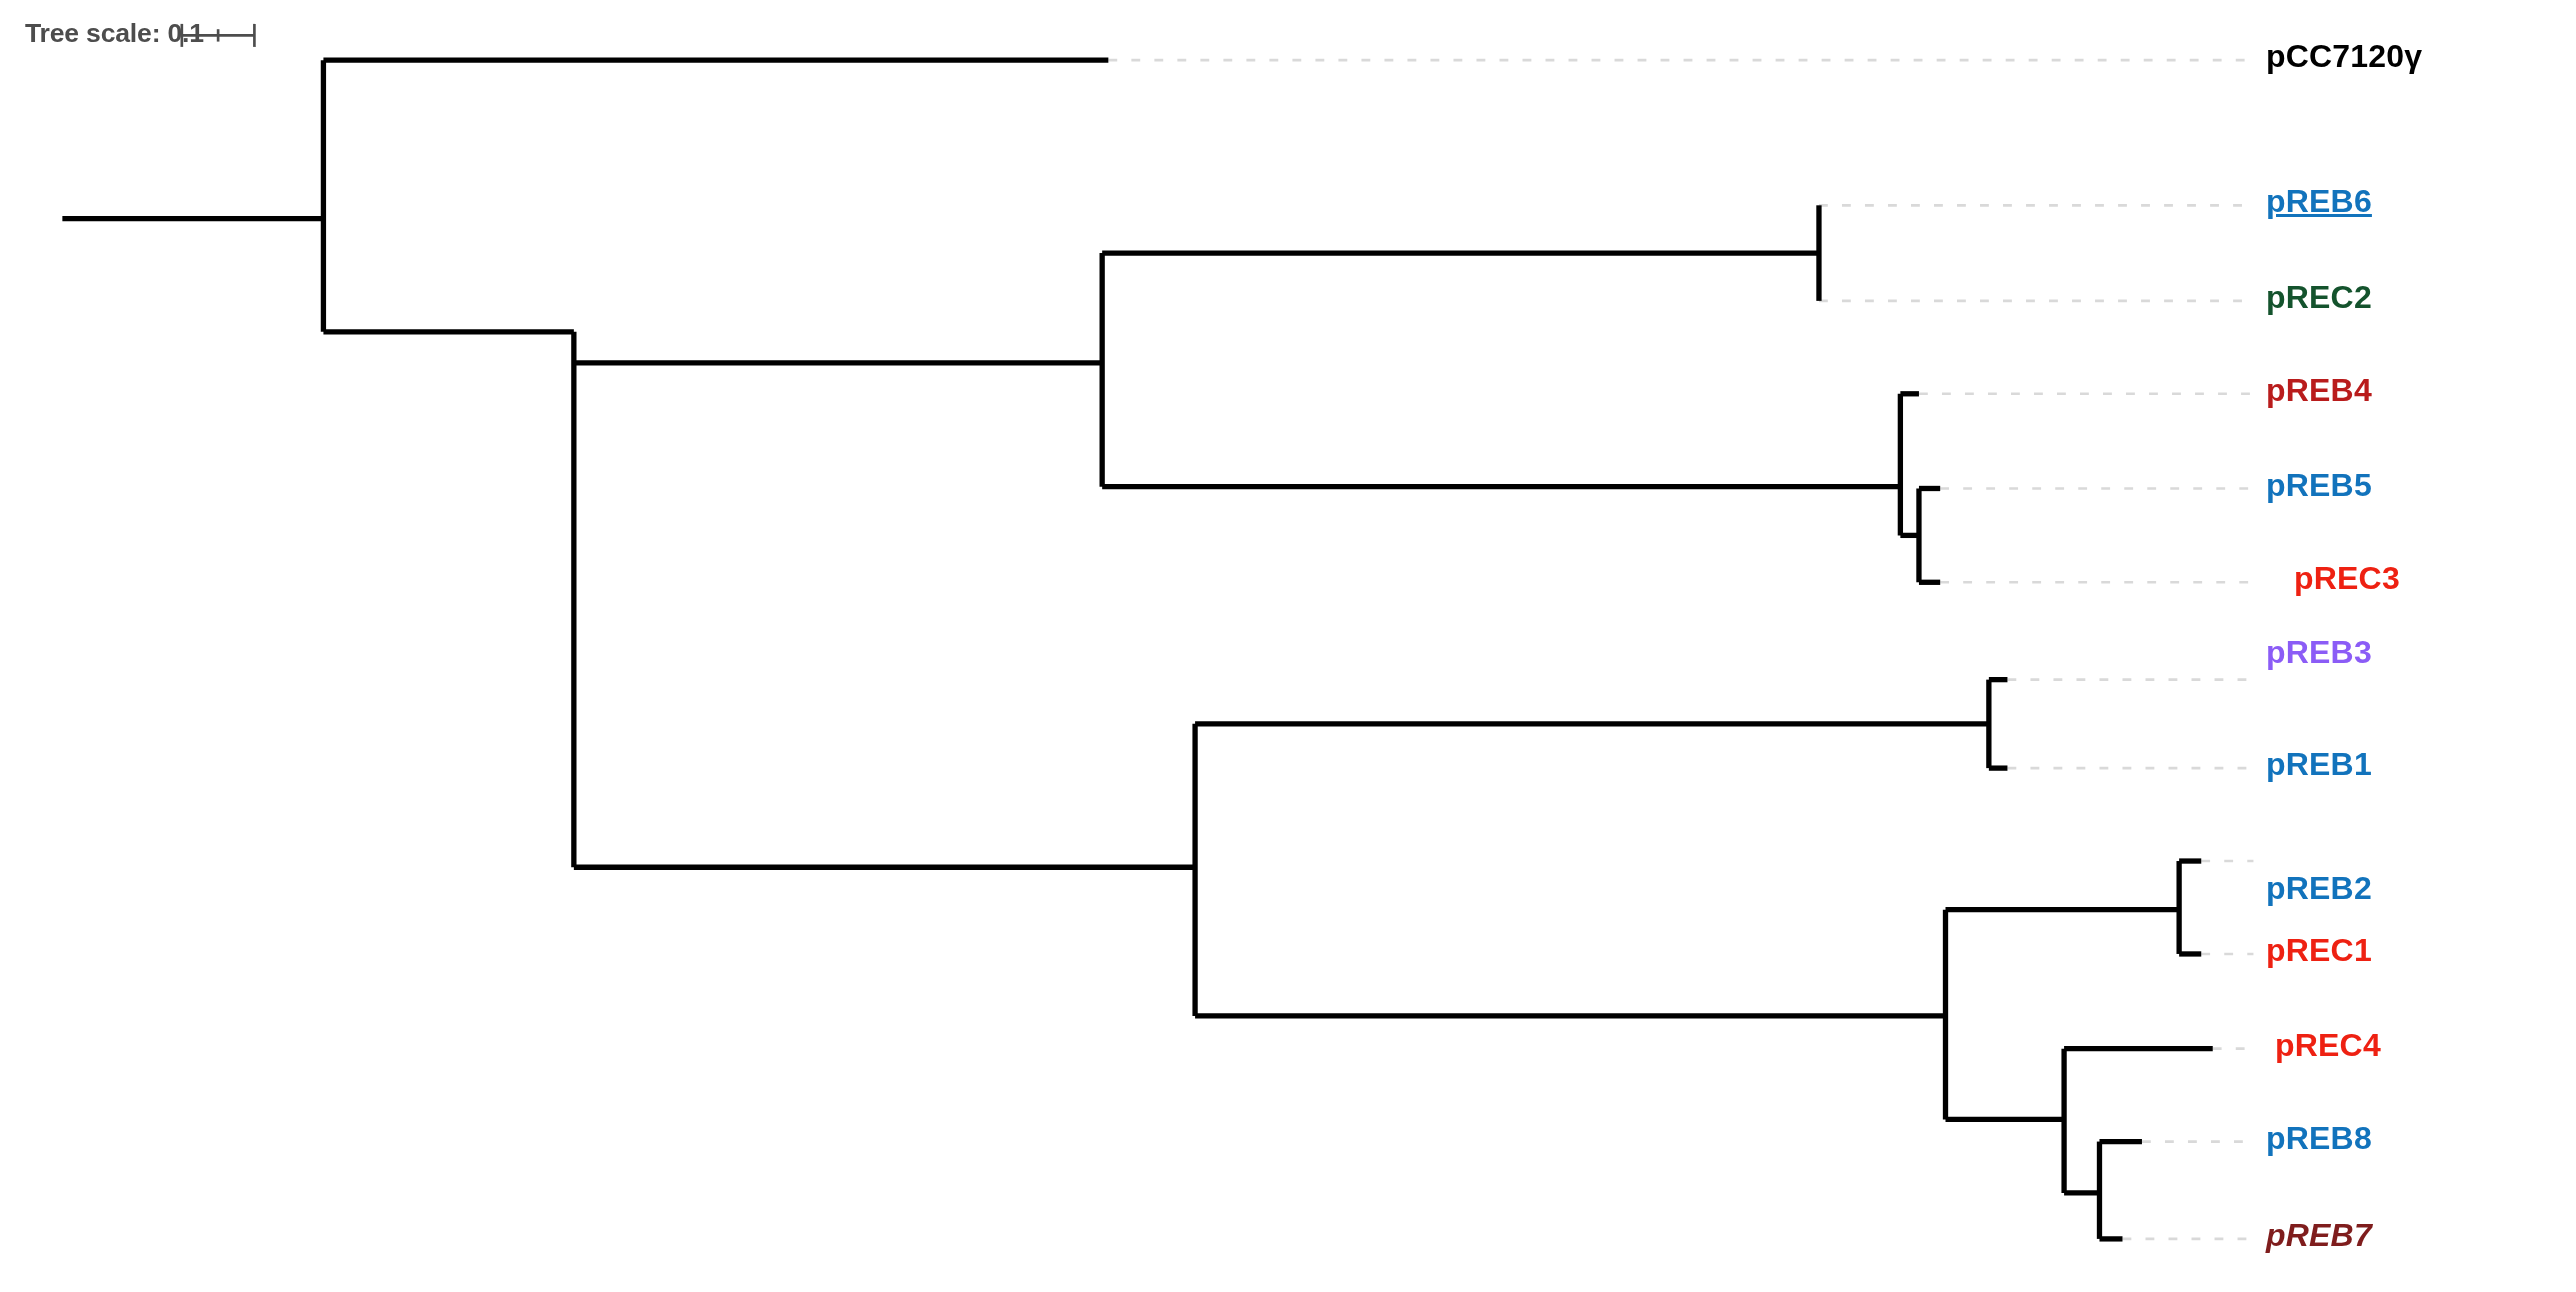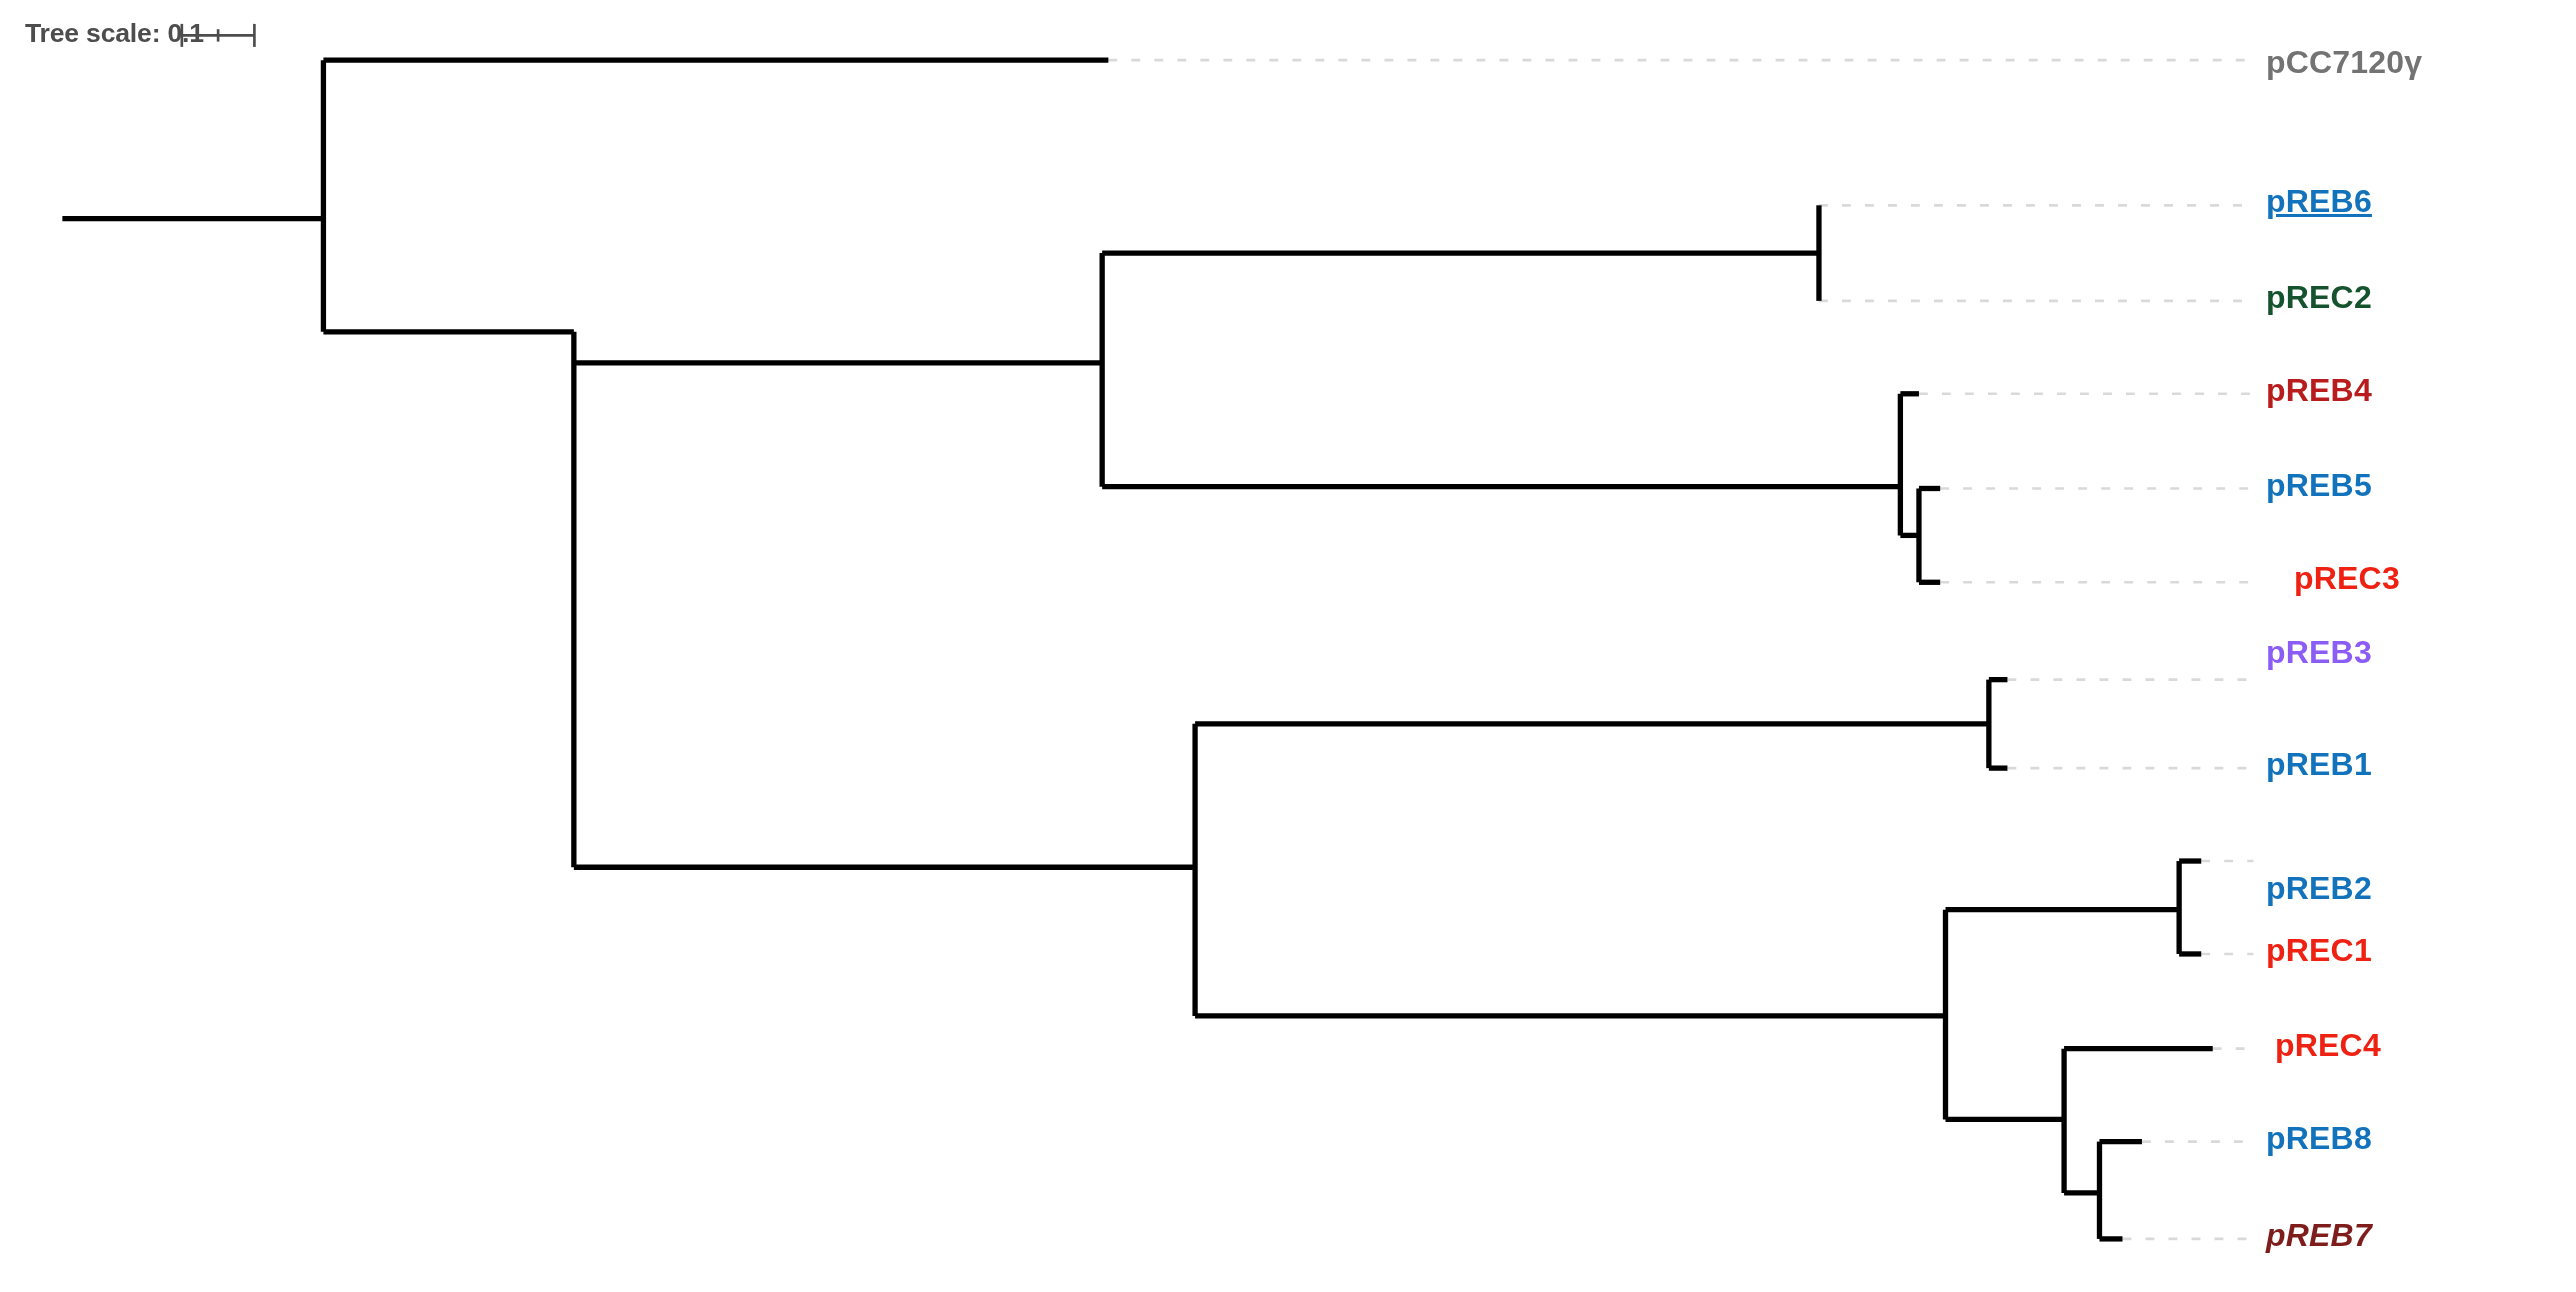--- a/index.html
+++ b/index.html
@@ -104,21 +104,21 @@
         <line x1="2462" y1="1078" x2="2487" y2="1078" stroke="#000000" stroke-width="6" stroke-linecap="butt"></line>
         <line x1="2198" y1="1265" x2="2332" y2="1265" stroke="#000000" stroke-width="6" stroke-linecap="butt"></line>
         <line x1="2332" y1="1185" x2="2500" y2="1185" stroke="#000000" stroke-width="6" stroke-linecap="butt"></line>
         <line x1="2332" y1="1348" x2="2372" y2="1348" stroke="#000000" stroke-width="6" stroke-linecap="butt"></line>
         <line x1="2372" y1="1290" x2="2420" y2="1290" stroke="#000000" stroke-width="6" stroke-linecap="butt"></line>
         <line x1="2372" y1="1400" x2="2398" y2="1400" stroke="#000000" stroke-width="6" stroke-linecap="butt"></line>
       </g>
   </svg>
 
   <div id="labels-layer">
-      <div class="leaf-label" style="left: 2266px; top: 38px; color: #737373; margin-top: 6px;">pCC7120γ</div>
+      <div class="leaf-label" style="left: 2266px; top: 38px; color: #000000;">pCC7120γ</div>
       <div class="leaf-label" style="left: 2266px; top: 183px; color: rgb(18, 115, 188); text-decoration: underline;">pREB6</div>
       <div class="leaf-label" style="left: 2266px; top: 279px; color: #14532d;">pREC2</div>
       <div class="leaf-label" style="left: 2266px; top: 372px; color: #b91c1c;">pREB4</div>
       <div class="leaf-label" style="left: 2266px; top: 467px; color: rgb(18, 115, 188);">pREB5</div>
       <div class="leaf-label" style="left: 2266px; top: 560px; color: rgb(238, 33, 18); margin-left: 28px;">pREC3</div>
       <div class="leaf-label" style="left: 2266px; top: 634px; color: #8b5cf6;">pREB3</div>
       <div class="leaf-label" style="left: 2266px; top: 746px; color: rgb(18, 115, 188);">pREB1</div>
       <div class="leaf-label" style="left: 2266px; top: 870px; color: rgb(18, 115, 188);">pREB2</div>
       <div class="leaf-label" style="left: 2266px; top: 932px; color: rgb(238, 33, 18);">pREC1</div>
       <div class="leaf-label" style="left: 2266px; top: 1027px; color: rgb(238, 33, 18); margin-left: 9px;">pREC4</div>

